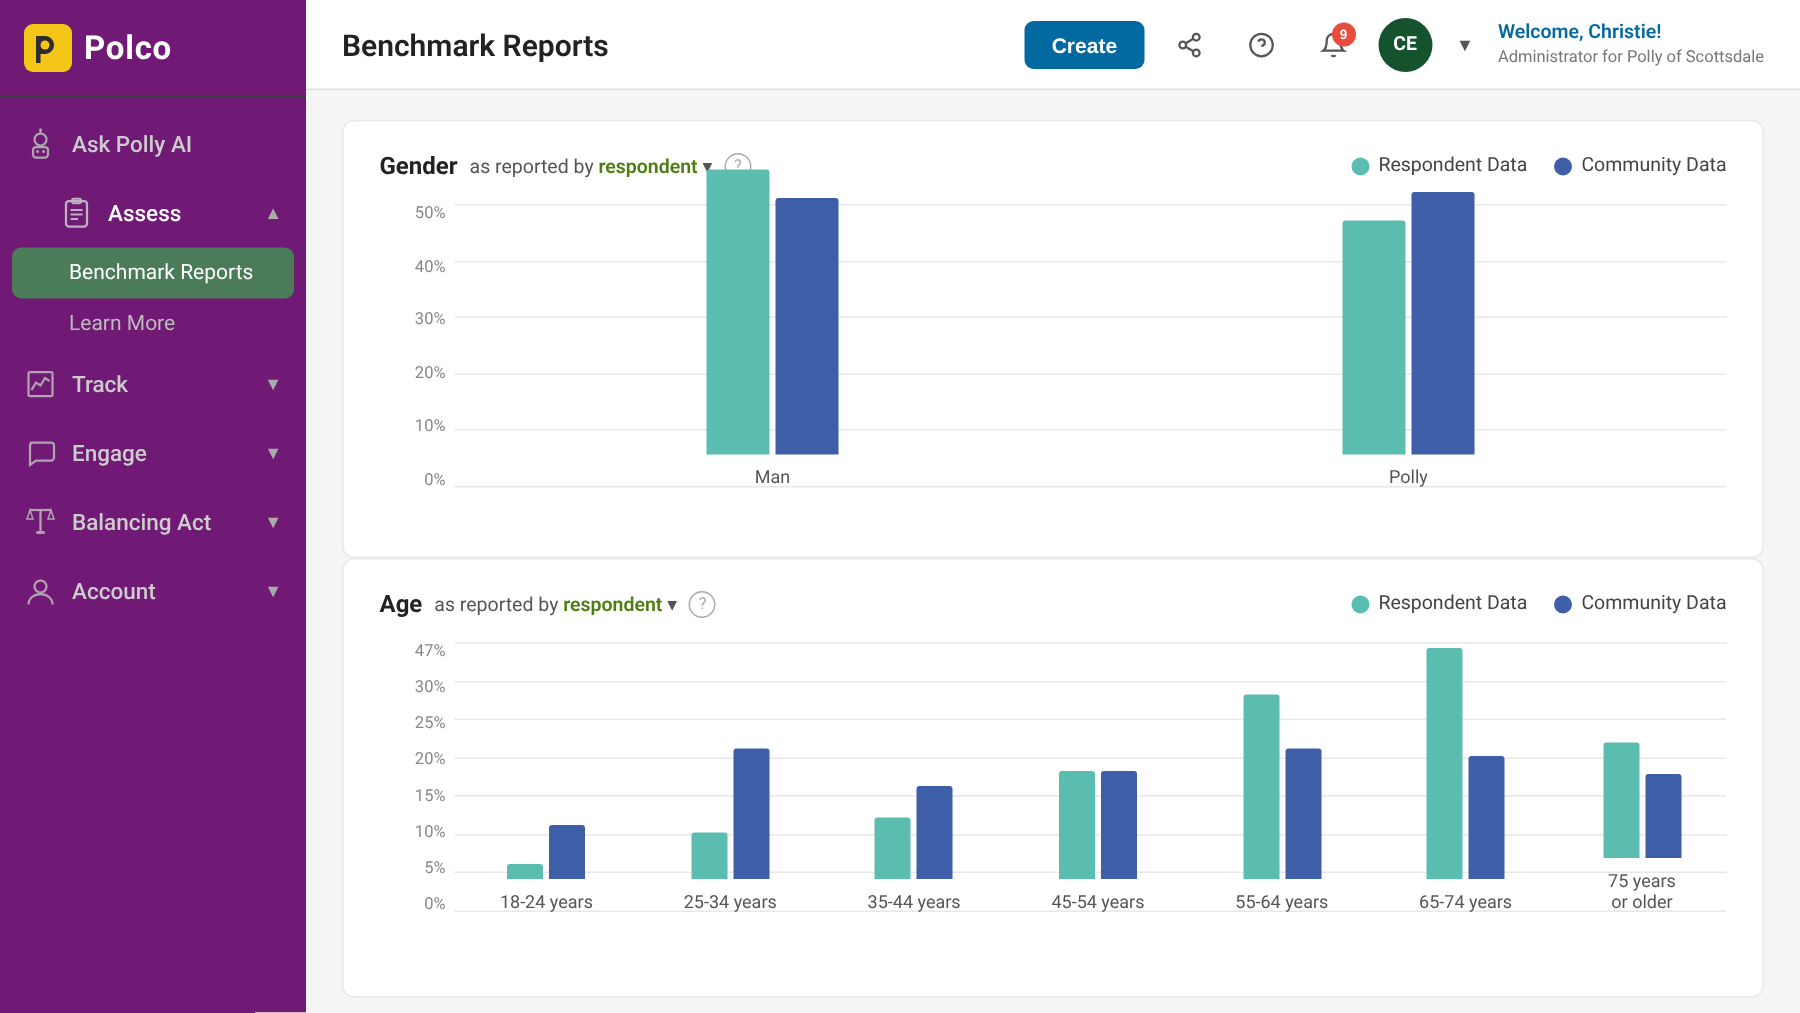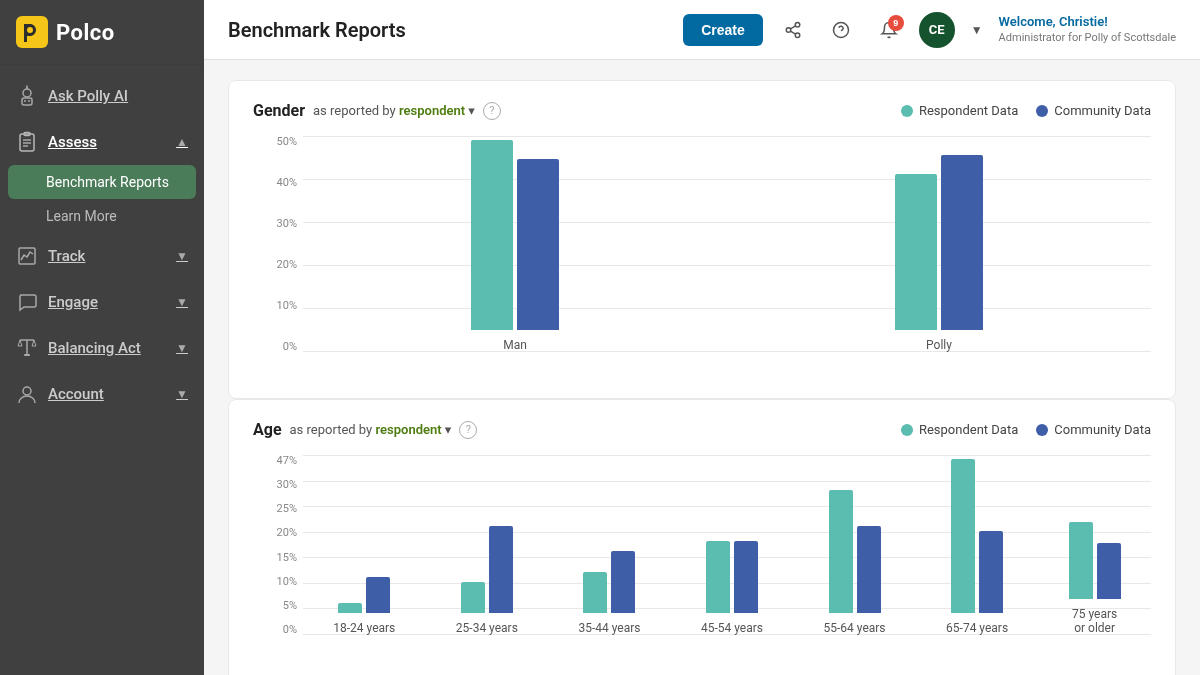--- a/index.html
+++ b/index.html
@@ -2,21 +2,21 @@
 <html><head>
   <meta charset="utf-8">
   <style>
     * { box-sizing: border-box; margin: 0; padding: 0; }
     body { font-family: -apple-system, BlinkMacSystemFont, 'Segoe UI', Roboto, sans-serif; display: flex; height: 675px; width: 1200px; overflow: hidden; background: #f5f5f5; }
 
     
     .sidebar {
       width: 204px;
       min-width: 204px;
-      background: #404040;
+      background: #701a75;
       color: #fff;
       display: flex;
       flex-direction: column;
       height: 675px;
       overflow-y: auto;
     }
     .sidebar-logo {
       display: flex;
       align-items: center;
       padding: 16px 16px;
@@ -37,23 +37,22 @@
     .nav-item {
       display: flex;
       align-items: center;
       padding: 12px 16px;
       cursor: pointer;
       gap: 10px;
       color: #ccc;
       font-size: 15px;
       font-weight: 500;
       user-select: none;
-      text-decoration: underline;
-    }
-    .nav-item.active-section { color: #fff; }
+    }
+    .nav-item.active-section { color: #fff; margin-left: 24px; }
     .nav-item .nav-icon { width: 22px; height: 22px; opacity: 0.85; }
     .nav-chevron { margin-left: auto; font-size: 12px; color: #aaa; }
 
     .sub-nav-item {
       display: flex;
       align-items: center;
       padding: 9px 16px 9px 46px;
       cursor: pointer;
       color: #bbb;
       font-size: 14px;
@@ -247,21 +246,21 @@
       pointer-events: none;
     }
     .grid-line {
       border-top: 1px solid #e8e8e8;
       width: 100%;
     }
     .bars-container {
       display: flex;
       align-items: flex-end;
       justify-content: space-around;
-      height: 216px;
+      height: 189px;
       position: relative;
     }
     .bar-group {
       display: flex;
       flex-direction: column;
       align-items: center;
       gap: 0;
     }
     .bars-row {
       display: flex;

